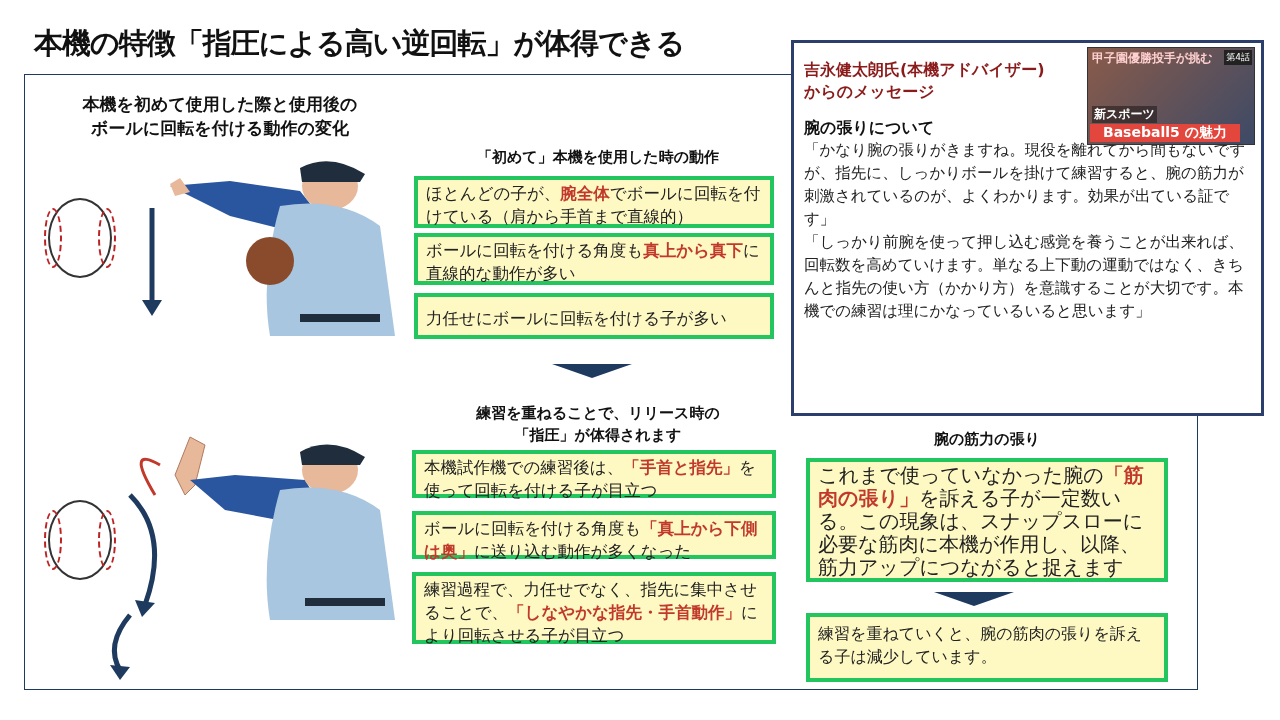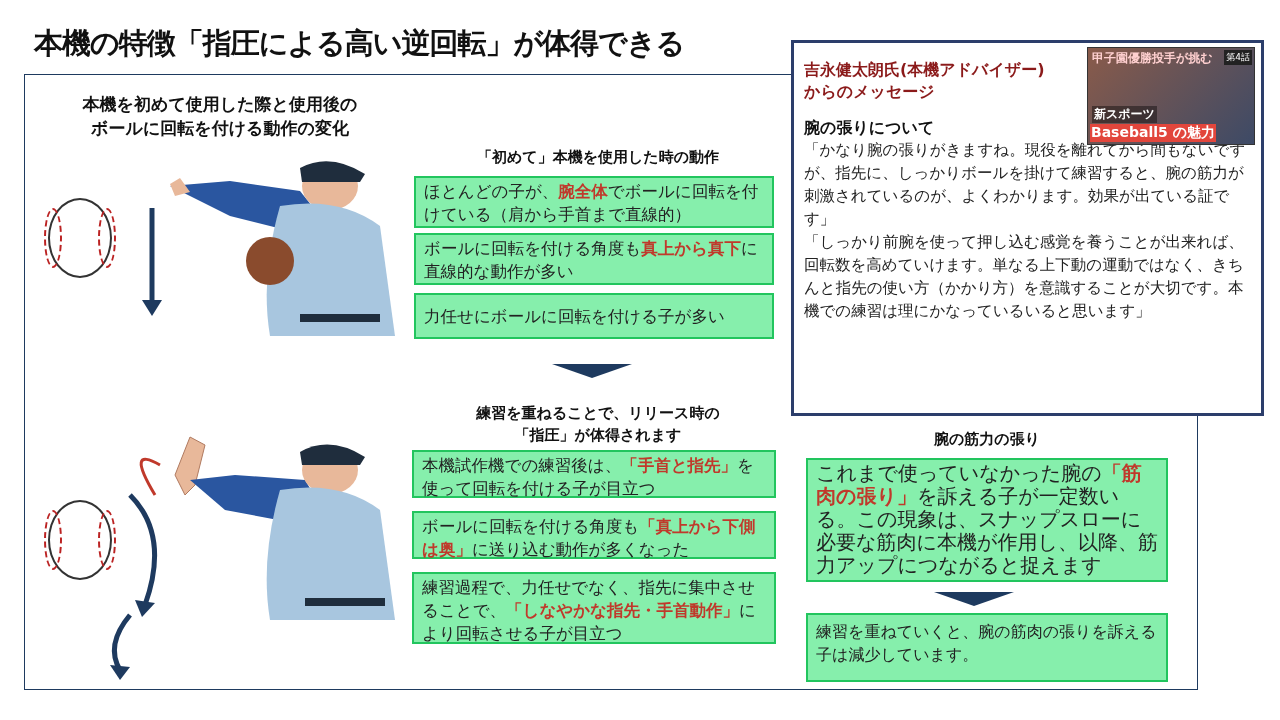--- a/index.html
+++ b/index.html
@@ -2,32 +2,32 @@
 <html><head>
 <meta charset="utf-8">
 <style>
   html, body { margin:0; padding:0; }
   body { width:1280px; height:720px; background:#ffffff; position:relative; overflow:hidden;
          font-family:"DejaVu Sans","Liberation Sans",sans-serif; color:#111; }
   .title { position:absolute; left:34px; top:24px; font-size:29px; font-weight:bold; letter-spacing:-1px; color:#111; }
   .main-frame { position:absolute; left:24px; top:74px; width:1174px; height:616px; border:1px solid #1e3a5f; box-sizing:border-box; }
   .left-heading { position:absolute; left:40px; top:92px; width:360px; text-align:center; font-size:17px; font-weight:bold; line-height:24px; }
   .sec-heading { position:absolute; text-align:center; font-size:15px; font-weight:bold; line-height:22px; }
-  .box { position:absolute; border:2px solid #22c55e; background:#86efac; box-sizing:border-box; padding:2px 8px; font-size:16.5px; line-height:23px; color:#222; }
+  .box { position:absolute; border:4px solid #22c55e; background:#fef9c3; box-sizing:border-box; padding:2px 8px; font-size:16.5px; line-height:23px; color:#222; }
   .hl { color:#c0392b; font-weight:bold; }
   .ball { position:absolute; border-radius:50%; border:2px solid #333; background:#fff; box-sizing:border-box; }
   .ball .seam { position:absolute; top:8px; bottom:8px; width:14px; border:2px dashed #b22; border-radius:50%; }
   .msg-box { position:absolute; left:791px; top:40px; width:473px; height:376px; border:3px solid #2c3e6b; background:#fff; box-sizing:border-box; padding:16px 10px; }
   .msg-title { color:#8b1a1a; font-weight:bold; font-size:16px; line-height:22px; }
   .msg-sub { font-weight:bold; font-size:16px; line-height:22px; margin-top:18px; }
   .msg-text { font-size:15.5px; line-height:23px; color:#222; }
   .thumb { position:absolute; right:6px; top:4px; width:166px; height:96px; background:linear-gradient(135deg,#8a5b4a,#3d4a66); border:1px solid #333; overflow:hidden; }
   .thumb .t1 { position:absolute; left:4px; top:2px; color:#ffd0d0; font-weight:bold; font-size:12px;font-family:Liberation Serif, serif; }
   .thumb .t2 { position:absolute; left:4px; top:58px; color:#fff; font-weight:bold; font-size:12px; background:rgba(0,0,0,.4); padding:0 2px; }
-  .thumb .t3 { position:absolute; left:2px; top:76px; color:#fff; font-weight:bold; font-size:14px; background:#e2463c; padding:0 1px; }
+  .thumb .t3 { position:absolute; left:2px; top:76px; color:#fff; font-weight:bold; font-size:14px; background:#e2463c; padding:0 13px; }
   .thumb .badge { position:absolute; right:2px; top:2px; background:#222; color:#fff; font-size:9px; padding:1px 2px; }
   .arrow-down { position:absolute; width:0; height:0; border-left:40px solid transparent; border-right:40px solid transparent; border-top:14px solid #1e3a5f; }
   .pitcher { position:absolute; }
 </style>
 </head>
 <body>
 
 <div class="title">本機の特徴「指圧による高い逆回転」が体得できる</div>
 <div class="main-frame"></div>
 

